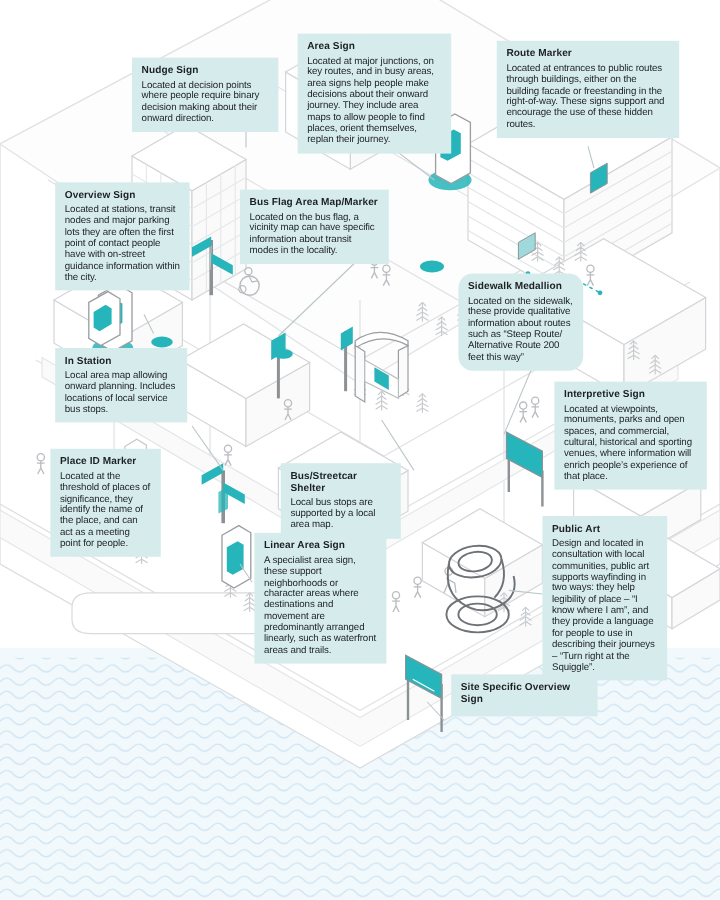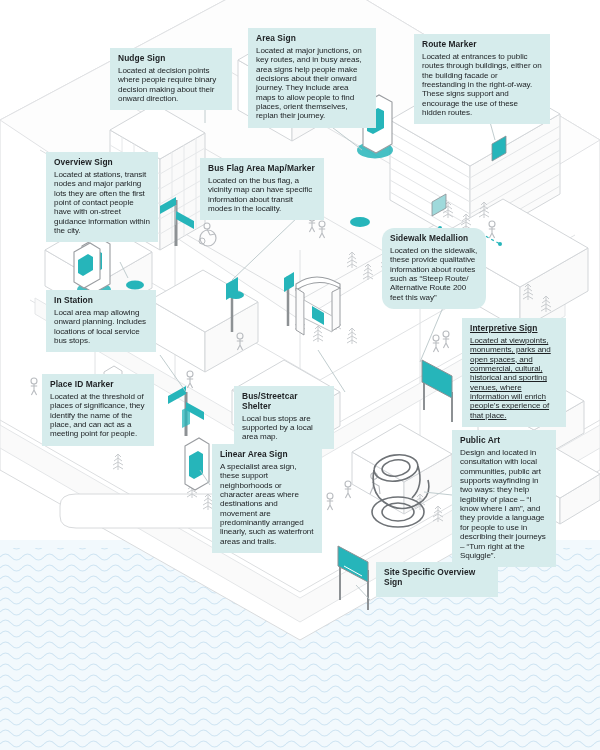--- a/index.html
+++ b/index.html
@@ -325,21 +325,21 @@
   <div class="callout" style="left:110px;top:48px;width:122px;">
     <span class="c-title">Nudge Sign</span>
     <span class="c-body">Located at decision points where people require binary decision making about their onward direction.</span>
   </div>
 
   <div class="callout" style="left:248px;top:28px;width:128px;">
     <span class="c-title">Area Sign</span>
     <span class="c-body">Located at major junctions, on key routes, and in busy areas, area signs help people make decisions about their onward journey. They include area maps to allow people to find places, orient themselves, replan their journey.</span>
   </div>
 
-  <div class="callout" style="left:414px;top:34px;width:136px;">
+  <div class="callout" style="left:414px;top:34px;width:152px;">
     <span class="c-title">Route Marker</span>
     <span class="c-body">Located at entrances to public routes through buildings, either on the building facade or freestanding in the right-of-way. These signs support and encourage the use of these hidden routes.</span>
   </div>
 
   <div class="callout" style="left:46px;top:152px;width:112px;">
     <span class="c-title">Overview Sign</span>
     <span class="c-body">Located at stations, transit nodes and major parking lots they are often the first point of contact people have with on-street guidance information within the city.</span>
   </div>
 
   <div class="callout" style="left:200px;top:158px;width:124px;">
@@ -350,31 +350,31 @@
   <div class="callout" style="left:382px;top:228px;width:104px;border-radius:12px;">
     <span class="c-title">Sidewalk Medallion</span>
     <span class="c-body">Located on the sidewalk, these provide qualitative information about routes such as “Steep Route/ Alternative Route 200 feet this way”</span>
   </div>
 
   <div class="callout" style="left:46px;top:290px;width:110px;">
     <span class="c-title">In Station</span>
     <span class="c-body">Local area map allowing onward planning. Includes locations of local service bus stops.</span>
   </div>
 
-  <div class="callout" style="left:462px;top:318px;width:104px;text-decoration:underline;">
+  <div class="callout" style="left:462px;top:318px;width:127px;">
     <span class="c-title">Interpretive Sign</span>
     <span class="c-body">Located at viewpoints, monuments, parks and open spaces, and commercial, cultural, historical and sporting venues, where information will enrich people’s experience of that place.</span>
   </div>
 
   <div class="callout" style="left:234px;top:358px;width:100px;margin-top:28px;">
     <span class="c-title">Bus/Streetcar Shelter</span>
     <span class="c-body">Local bus stops are supported by a local area map.</span>
   </div>
 
-  <div class="callout" style="left:42px;top:374px;width:112px;">
+  <div class="callout" style="left:42px;top:374px;width:92px;">
     <span class="c-title">Place ID Marker</span>
     <span class="c-body">Located at the threshold of places of significance, they identify the name of the place, and can act as a meeting point for people.</span>
   </div>
 
   <div class="callout" style="left:212px;top:444px;width:110px;">
     <span class="c-title">Linear Area Sign</span>
     <span class="c-body">A specialist area sign, these support  neighborhoods or character areas where destinations and movement are predominantly arranged linearly, such as waterfront areas and trails.</span>
   </div>
 
   <div class="callout" style="left:452px;top:430px;width:104px;">

